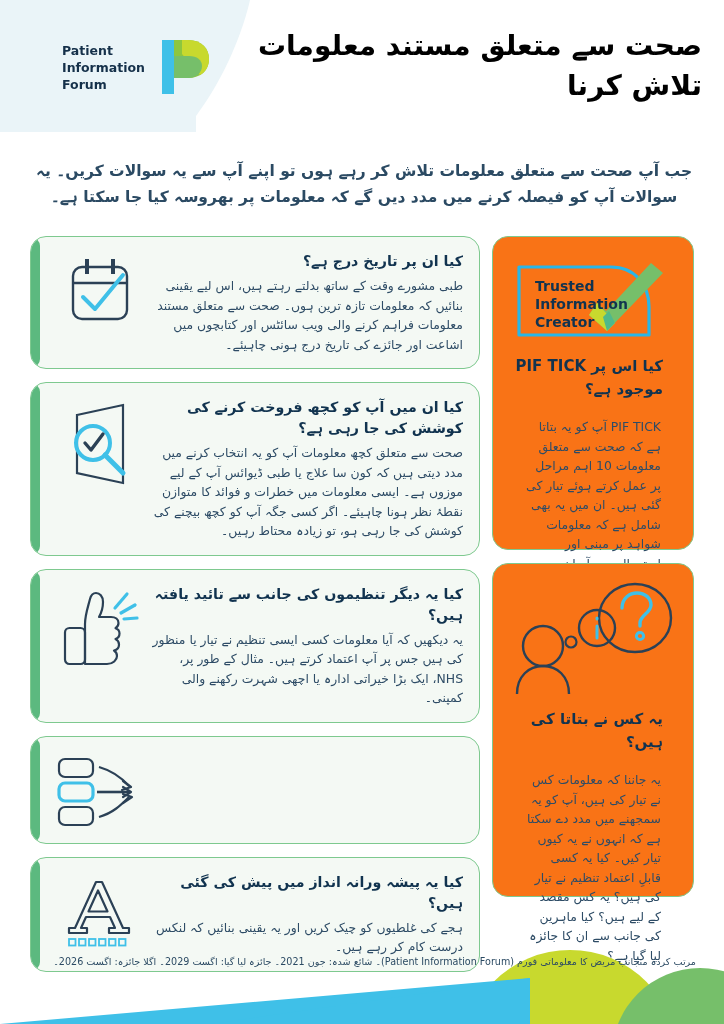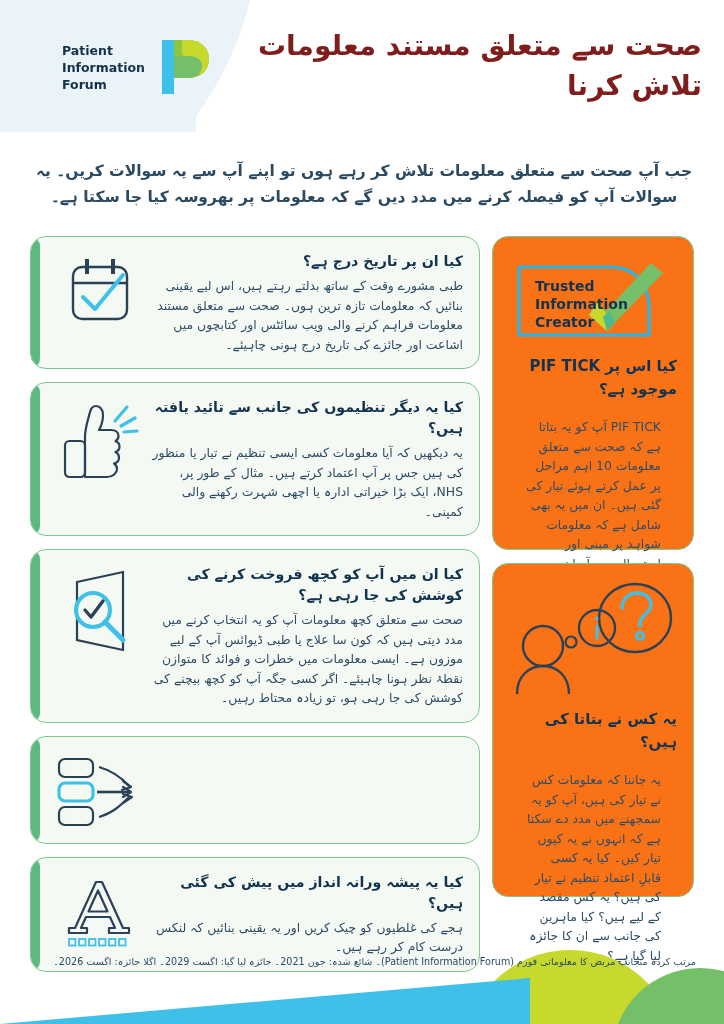--- a/index.html
+++ b/index.html
@@ -12,21 +12,21 @@
   .page{position:relative;width:724px;height:1024px;overflow:hidden;background:#fff;}
 
   
   .header{position:absolute;left:0;top:0;width:724px;height:140px;}
   .header-bg{position:absolute;left:0;top:0;width:330px;height:132px;overflow:hidden;}
   .header-bg svg{display:block;}
   .logo{position:absolute;left:45px;top:36px;width:165px;height:62px;display:flex;align-items:center;gap:13px;}
   .logo-mark{width:52px;height:62px;flex:0 0 52px;}
   .logo-text{font-family:"DejaVu Sans","Liberation Sans",sans-serif;color:#15304a;font-size:12.5px;line-height:17px;font-weight:700;direction:ltr;text-align:left;}
   .header-title{position:absolute;right:22px;top:26px;width:450px;text-align:right;
-    color:#7f1d1d;font-weight:bold;font-size:28px;line-height:40px;direction:rtl;}
+    color:#000000;font-weight:bold;font-size:28px;line-height:40px;direction:rtl;}
 
   
   .intro{position:absolute;right:30px;top:158px;width:660px;text-align:center;
     color:#2b4a63;font-weight:bold;font-size:15.5px;line-height:26px;direction:rtl;}
 
   
   .col-left{position:absolute;left:30px;top:236px;width:450px;}
   .col-right{position:absolute;left:492px;top:236px;width:202px;}
 
   
@@ -53,21 +53,21 @@
   
   .panel{
     position:relative;background:#f97316;
     border:1.6px solid #7ec98f;
     border-radius:16px;
     box-sizing:border-box;
     padding:16px 16px 18px 16px;
     margin-bottom:13px;
     text-align:right;direction:rtl;
   }
-  .panel-title{color:#11334f;font-weight:bold;font-size:15px;line-height:23px;margin:10px 0 7px 0;}
+  .panel-title{color:#11334f;font-weight:bold;font-size:15px;line-height:23px;margin:10px 14px 7px 0;}
   .panel-body{color:#2e4c66;font-size:12.4px;line-height:19.5px;margin:16px;}
   .pif-logo{width:166px;height:90px;margin:2px 0 4px auto;}
   .panel-pic{width:168px;height:118px;margin:0 auto 2px auto;}
 
   
   .footer{position:absolute;left:0;bottom:0;width:724px;height:86px;overflow:hidden;}
   .footer-deco{position:absolute;left:0;top:0;width:724px;height:86px;}
   .footer-note{position:absolute;right:28px;top:16px;width:670px;text-align:right;direction:rtl;
     color:#2b4a63;font-size:9.6px;line-height:15px;z-index:3;}
 </style>
@@ -122,48 +122,48 @@
         <div class="card-text">
           <p class="card-title">کیا ان پر تاریخ درج ہے؟</p>
           <p class="card-body">طبی مشورے وقت کے ساتھ بدلتے رہتے ہیں، اس لیے یقینی بنائیں کہ معلومات تازہ ترین ہوں۔ صحت سے متعلق مستند معلومات فراہم کرنے والی ویب سائٹس اور کتابچوں میں اشاعت اور جائزے کی تاریخ درج ہونی چاہیئے۔</p>
         </div>
       </div>
     </div>
 
     <div class="card">
       <div class="card-inner">
         <div class="card-icon">
+          <svg width="76" height="88" viewBox="0 0 76 88">
+            <path d="M16,14 L62,4 L62,82 L16,72 Z" fill="none" stroke="#2b4156" stroke-width="2.2"></path>
+            <circle cx="32" cy="42" r="17" fill="none" stroke="#3fc0e8" stroke-width="4"></circle>
+            <line x1="44" y1="54" x2="62" y2="72" stroke="#3fc0e8" stroke-width="5" stroke-linecap="round"></line>
+            <polyline points="24,42 30,49 42,33" fill="none" stroke="#2b4156" stroke-width="3.4" stroke-linecap="round" stroke-linejoin="round"></polyline>
+          </svg>
+        </div>
+        <div class="card-text">
+          <p class="card-title">کیا ان میں آپ کو کچھ فروخت کرنے کی کوشش کی جا رہی ہے؟</p>
+          <p class="card-body">صحت سے متعلق کچھ معلومات آپ کو یہ انتخاب کرنے میں مدد دیتی ہیں کہ کون سا علاج یا طبی ڈیوائس آپ کے لیے موزوں ہے۔ ایسی معلومات میں خطرات و فوائد کا متوازن نقطۂ نظر ہونا چاہیئے۔ اگر کسی جگہ آپ کو کچھ بیچنے کی کوشش کی جا رہی ہو، تو زیادہ محتاط رہیں۔</p>
+        </div>
+      </div>
+    </div>
+
+    <div class="card">
+      <div class="card-inner">
+        <div class="card-icon">
           <svg width="80" height="82" viewBox="0 0 80 82">
             <rect x="6" y="40" width="20" height="36" rx="4.5" fill="none" stroke="#2b4156" stroke-width="2.2"></rect>
             <path d="M26,76 L48,76 C54,76 58,72 58,68 C58,65.5 56.5,63.5 55,62.5 C58,62 60,59.5 60,56.5 C60,54 58.5,52 56.5,51 C59,50.2 60.5,48 60.5,45.5 C60.5,43 59,41 56.5,40.2 C58.5,39 59.5,37 59.5,35 C59.5,31.5 56.5,29 52,29 L40,29 C40,29 44,22 44,14 C44,8 40.5,5 37,5 C34,5 32,7 31,11 C29,19 26,27 26,36 Z" fill="none" stroke="#2b4156" stroke-width="2.2" stroke-linejoin="round"></path>
             <line x1="56" y1="20" x2="68" y2="6" stroke="#3fc0e8" stroke-width="3.2" stroke-linecap="round"></line>
             <line x1="62" y1="25" x2="76" y2="17" stroke="#3fc0e8" stroke-width="3.2" stroke-linecap="round"></line>
             <line x1="65" y1="31" x2="78" y2="30" stroke="#3fc0e8" stroke-width="3.2" stroke-linecap="round"></line>
           </svg>
         </div>
         <div class="card-text">
           <p class="card-title">کیا یہ دیگر تنظیموں کی جانب سے تائید یافتہ ہیں؟</p>
           <p class="card-body">یہ دیکھیں کہ آیا معلومات کسی ایسی تنظیم نے تیار یا منظور کی ہیں جس پر آپ اعتماد کرتے ہیں۔ مثال کے طور پر، NHS، ایک بڑا خیراتی ادارہ یا اچھی شہرت رکھنے والی کمپنی۔</p>
-        </div>
-      </div>
-    </div>
-
-    <div class="card">
-      <div class="card-inner">
-        <div class="card-icon">
-          <svg width="76" height="88" viewBox="0 0 76 88">
-            <path d="M16,14 L62,4 L62,82 L16,72 Z" fill="none" stroke="#2b4156" stroke-width="2.2"></path>
-            <circle cx="32" cy="42" r="17" fill="none" stroke="#3fc0e8" stroke-width="4"></circle>
-            <line x1="44" y1="54" x2="62" y2="72" stroke="#3fc0e8" stroke-width="5" stroke-linecap="round"></line>
-            <polyline points="24,42 30,49 42,33" fill="none" stroke="#2b4156" stroke-width="3.4" stroke-linecap="round" stroke-linejoin="round"></polyline>
-          </svg>
-        </div>
-        <div class="card-text">
-          <p class="card-title">کیا ان میں آپ کو کچھ فروخت کرنے کی کوشش کی جا رہی ہے؟</p>
-          <p class="card-body">صحت سے متعلق کچھ معلومات آپ کو یہ انتخاب کرنے میں مدد دیتی ہیں کہ کون سا علاج یا طبی ڈیوائس آپ کے لیے موزوں ہے۔ ایسی معلومات میں خطرات و فوائد کا متوازن نقطۂ نظر ہونا چاہیئے۔ اگر کسی جگہ آپ کو کچھ بیچنے کی کوشش کی جا رہی ہو، تو زیادہ محتاط رہیں۔</p>
         </div>
       </div>
     </div>
 
     <div class="card">
       <div class="card-inner">
         <div class="card-icon">
           <svg width="88" height="74" viewBox="0 0 88 74">
             <rect x="4" y="4" width="34" height="18" rx="6" fill="none" stroke="#2b4156" stroke-width="2.2"></rect>
             <rect x="4" y="28" width="34" height="18" rx="6" fill="none" stroke="#3fc0e8" stroke-width="3.2"></rect>

